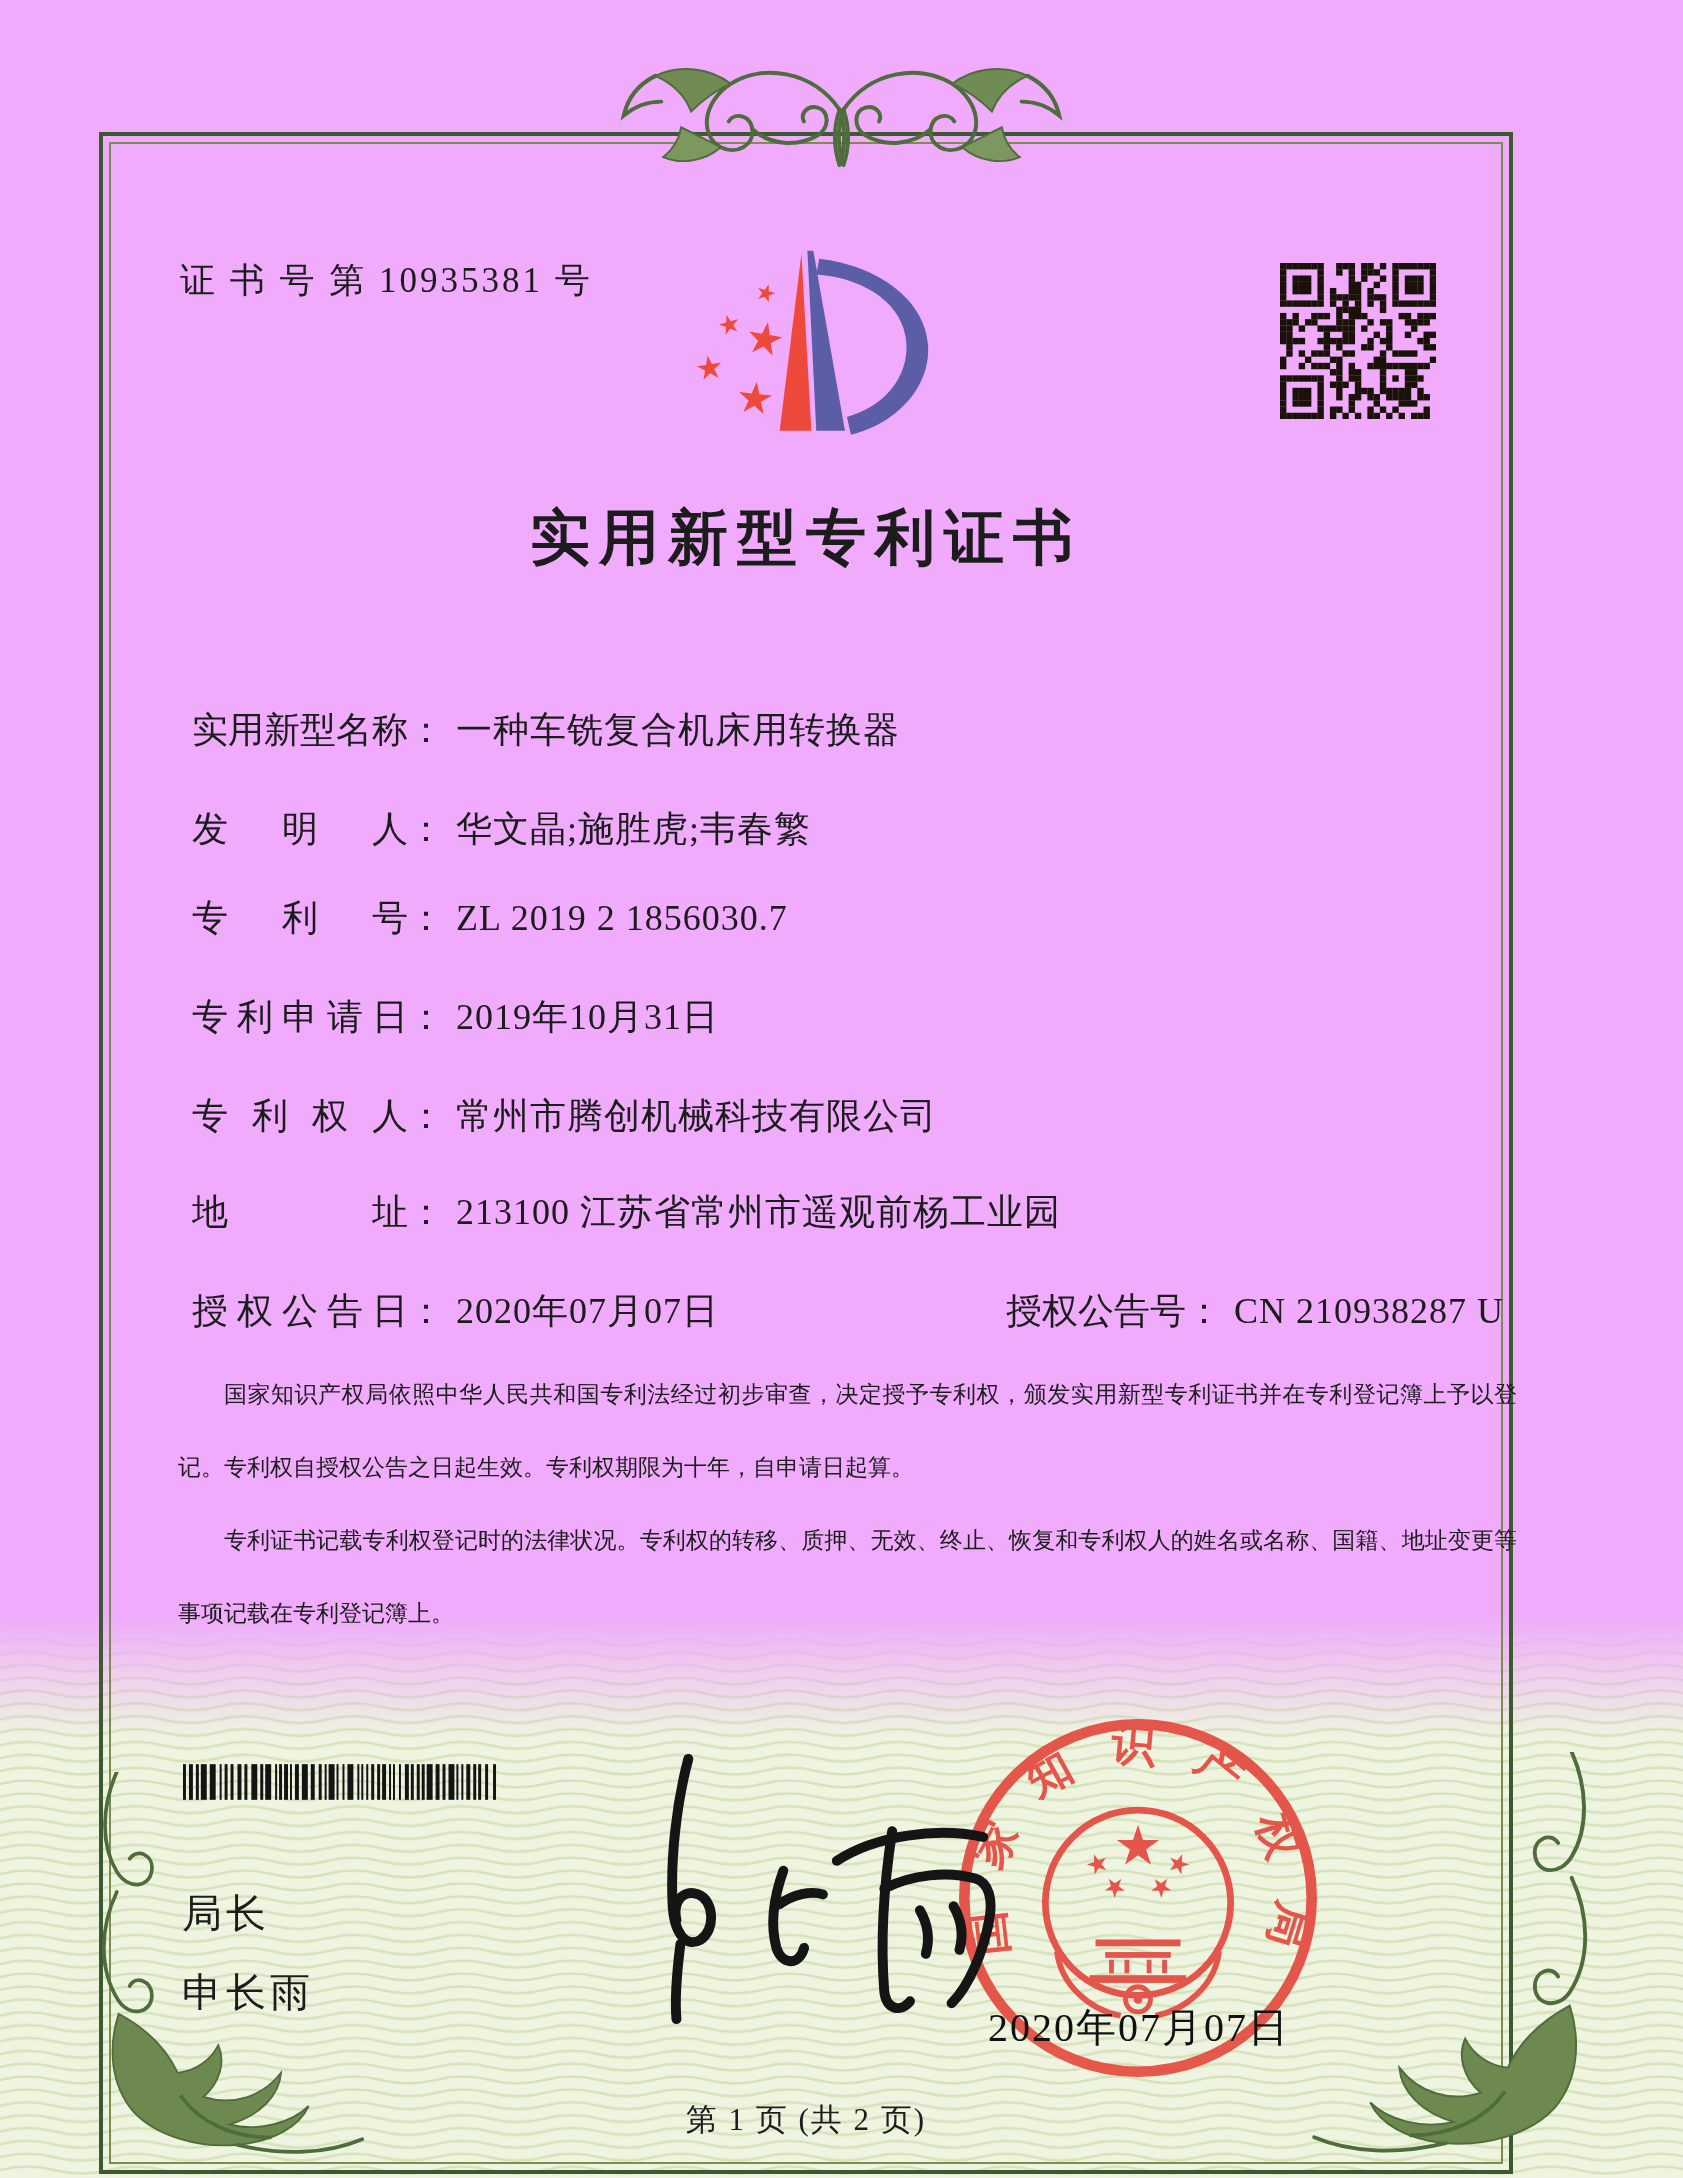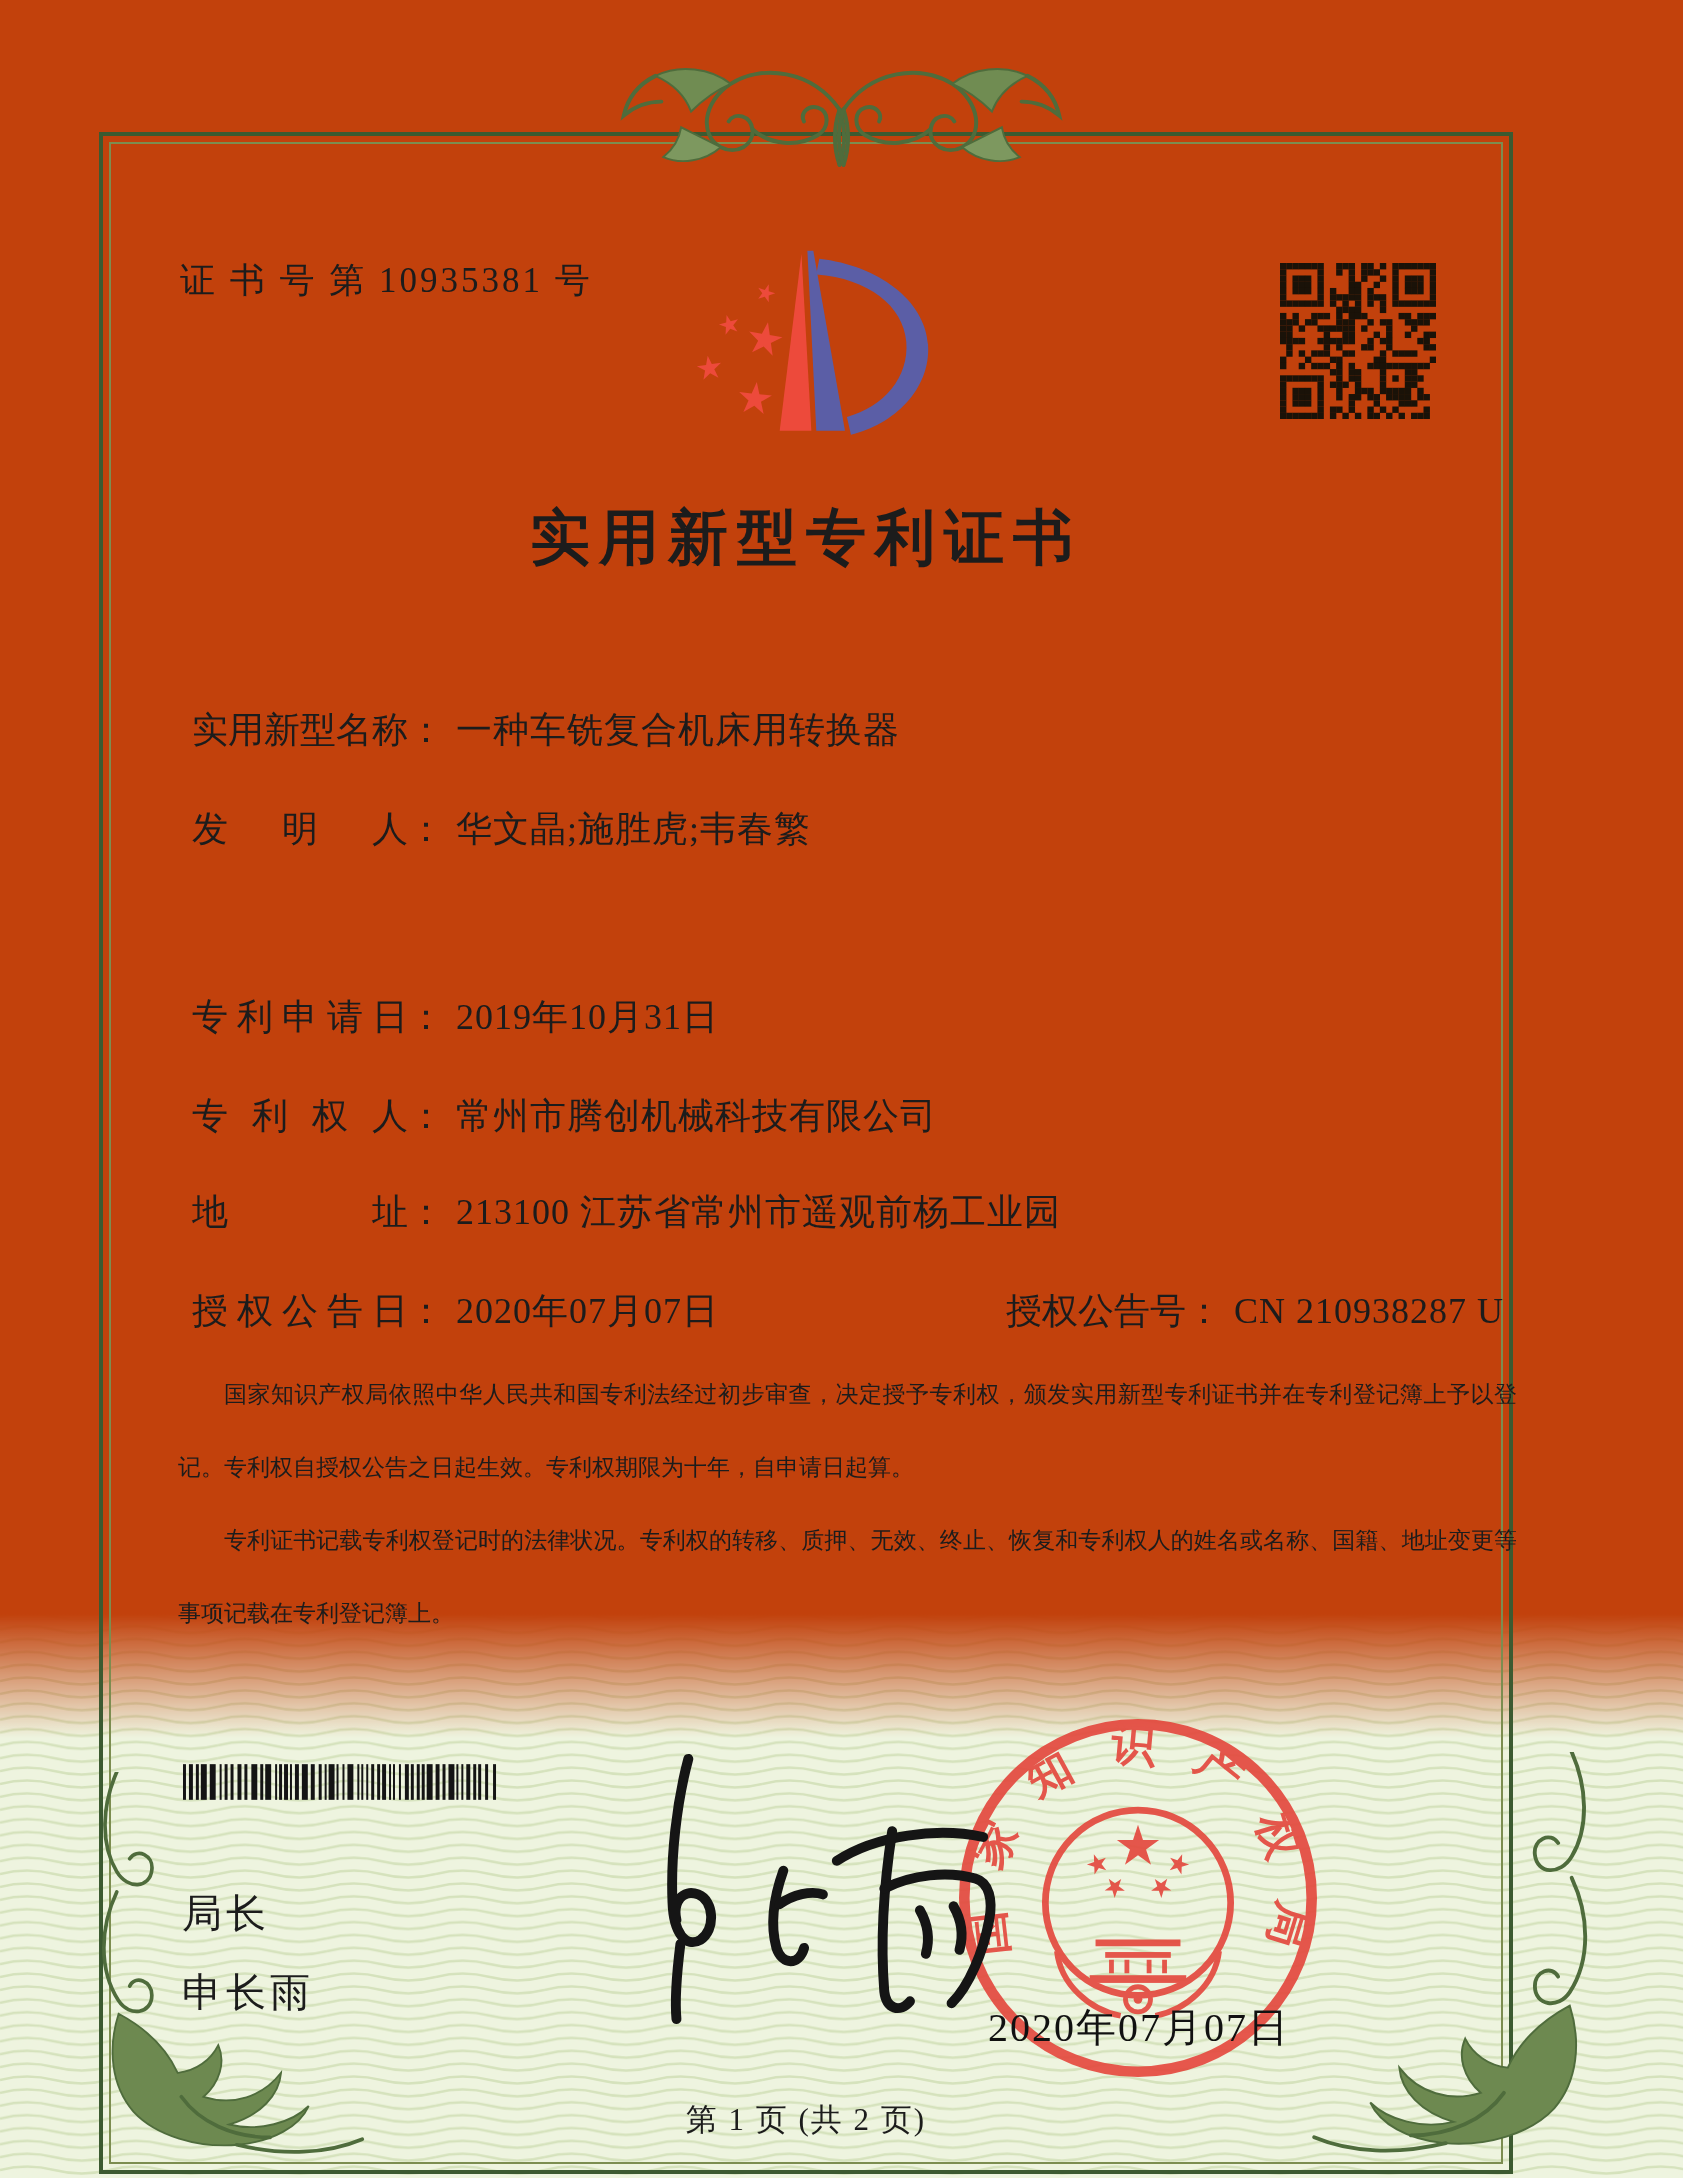--- a/index.html
+++ b/index.html
@@ -1,17 +1,17 @@
 <!DOCTYPE html>
 <html><head>
 <meta charset="utf-8">
 <style>
   html,body{margin:0;padding:0;background:#e9e9e9;}
   .page{
-    position:relative;width:1683px;height:2178px;background:#c2410c;
+    position:relative;width:1683px;height:2178px;background:#f0abfc;
     overflow:hidden;font-family:"Liberation Serif","DejaVu Serif",serif;color:#1c1c1c;
   }
   .waves{position:absolute;left:0;top:0;width:1683px;height:2178px;z-index:0;}
   
   .frame{position:absolute;left:99px;top:132px;width:1406px;height:2034px;
     border:4px solid #3c5a31;z-index:1;}
   .frame-inner{position:absolute;left:6px;top:6px;right:6px;bottom:6px;border:2px solid #7c8d50;}
   .orn{position:absolute;z-index:3;}
   .certno{position:absolute;left:180px;top:257px;font-size:35px;letter-spacing:3px;z-index:2;}
   .logo{position:absolute;left:644px;top:231px;z-index:2;}
@@ -437,20 +437,23 @@
     </svg>
 
   <div class="title">实用新型专利证书</div>
 
   <div class="field-row" style="top:706px;">
     <span class="f-label">实用新型名称</span><span class="f-colon">：</span><span class="f-value">一种车铣复合机床用转换器</span>
   </div>
   <div class="field-row" style="top:805px;">
     <span class="f-label">发明人</span><span class="f-colon">：</span><span class="f-value">华文晶;施胜虎;韦春繁</span>
   </div>
+  <div class="field-row" style="top:894px;">
+    <span class="f-label">专利号</span><span class="f-colon">：</span><span class="f-value">ZL 2019 2 1856030.7</span>
+  </div>
   <div class="field-row" style="top:993px;">
     <span class="f-label">专利申请日</span><span class="f-colon">：</span><span class="f-value">2019年10月31日</span>
   </div>
   <div class="field-row" style="top:1092px;">
     <span class="f-label">专利权人</span><span class="f-colon">：</span><span class="f-value">常州市腾创机械科技有限公司</span>
   </div>
   <div class="field-row" style="top:1188px;">
     <span class="f-label">地址</span><span class="f-colon">：</span><span class="f-value">213100 江苏省常州市遥观前杨工业园</span>
   </div>
   <div class="field-row" style="top:1287px;width:1337px;">

